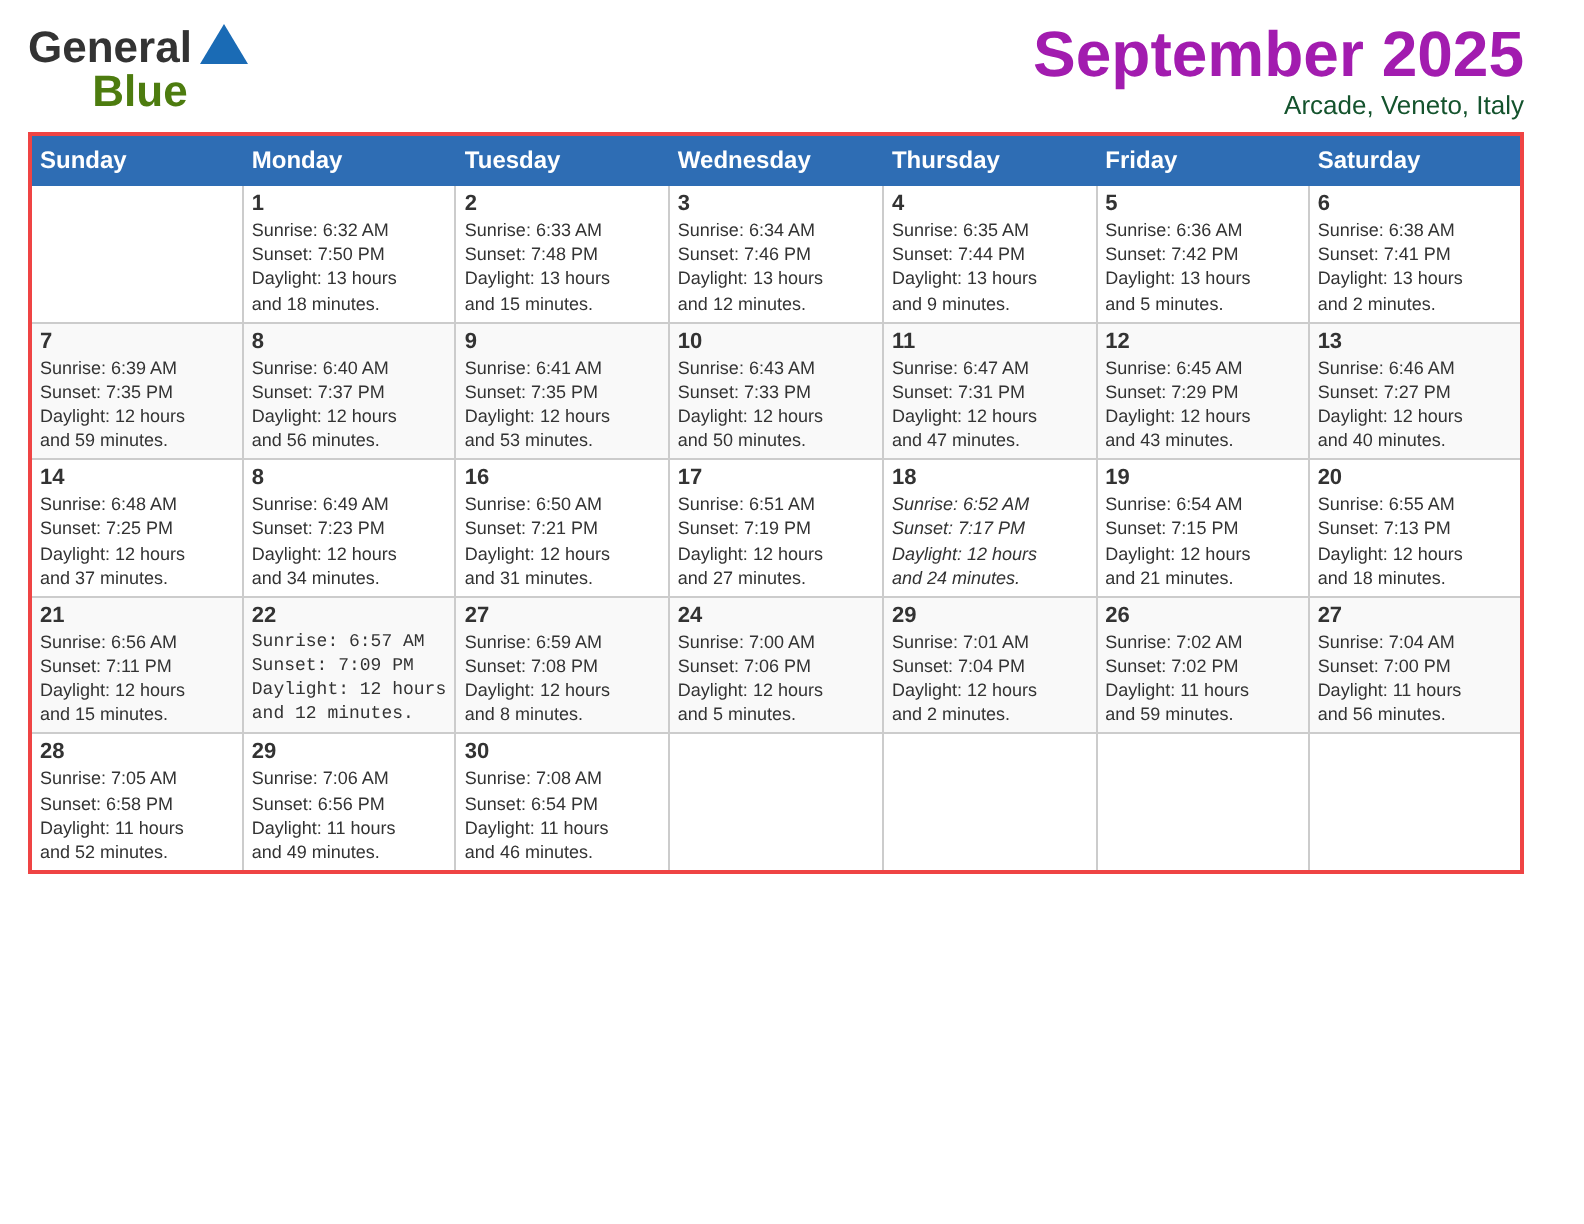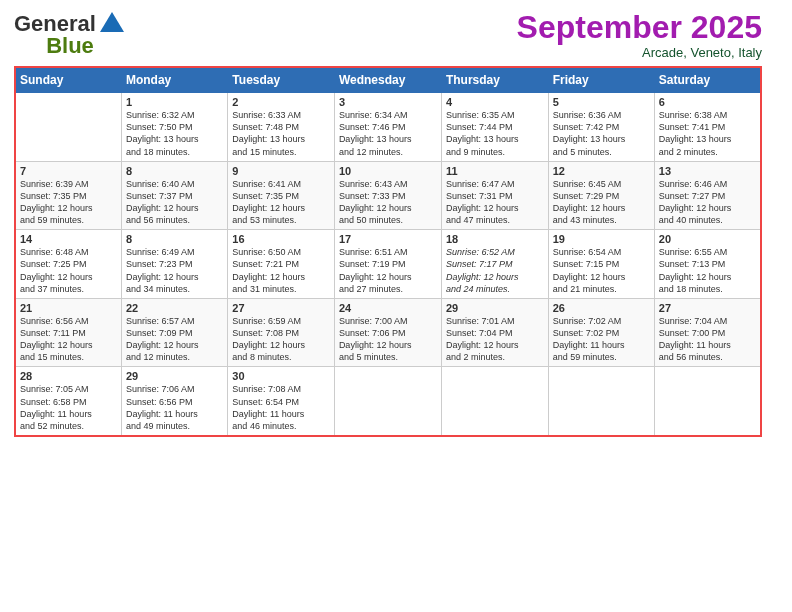--- a/index.html
+++ b/index.html
@@ -283,21 +283,21 @@
         <tr>
           <td>
             <span class="day-num">21</span>
             <div class="day-info" style="white-space: pre-line;">Sunrise: 6:56 AM
 Sunset: 7:11 PM
 Daylight: 12 hours
 and 15 minutes.</div>
           </td>
           <td>
             <span class="day-num">22</span>
-            <div class="day-info" style="white-space: pre-line;">Sunrise: 6:57 AM
+            <div class="day-info" style="white-space: pre-line; font-family: Liberation Mono, monospace;">Sunrise: 6:57 AM
 Sunset: 7:09 PM
 Daylight: 12 hours
 and 12 minutes.</div>
           </td>
           <td>
             <span class="day-num">27</span>
             <div class="day-info" style="white-space: pre-line;">Sunrise: 6:59 AM
 Sunset: 7:08 PM
 Daylight: 12 hours
 and 8 minutes.</div>

